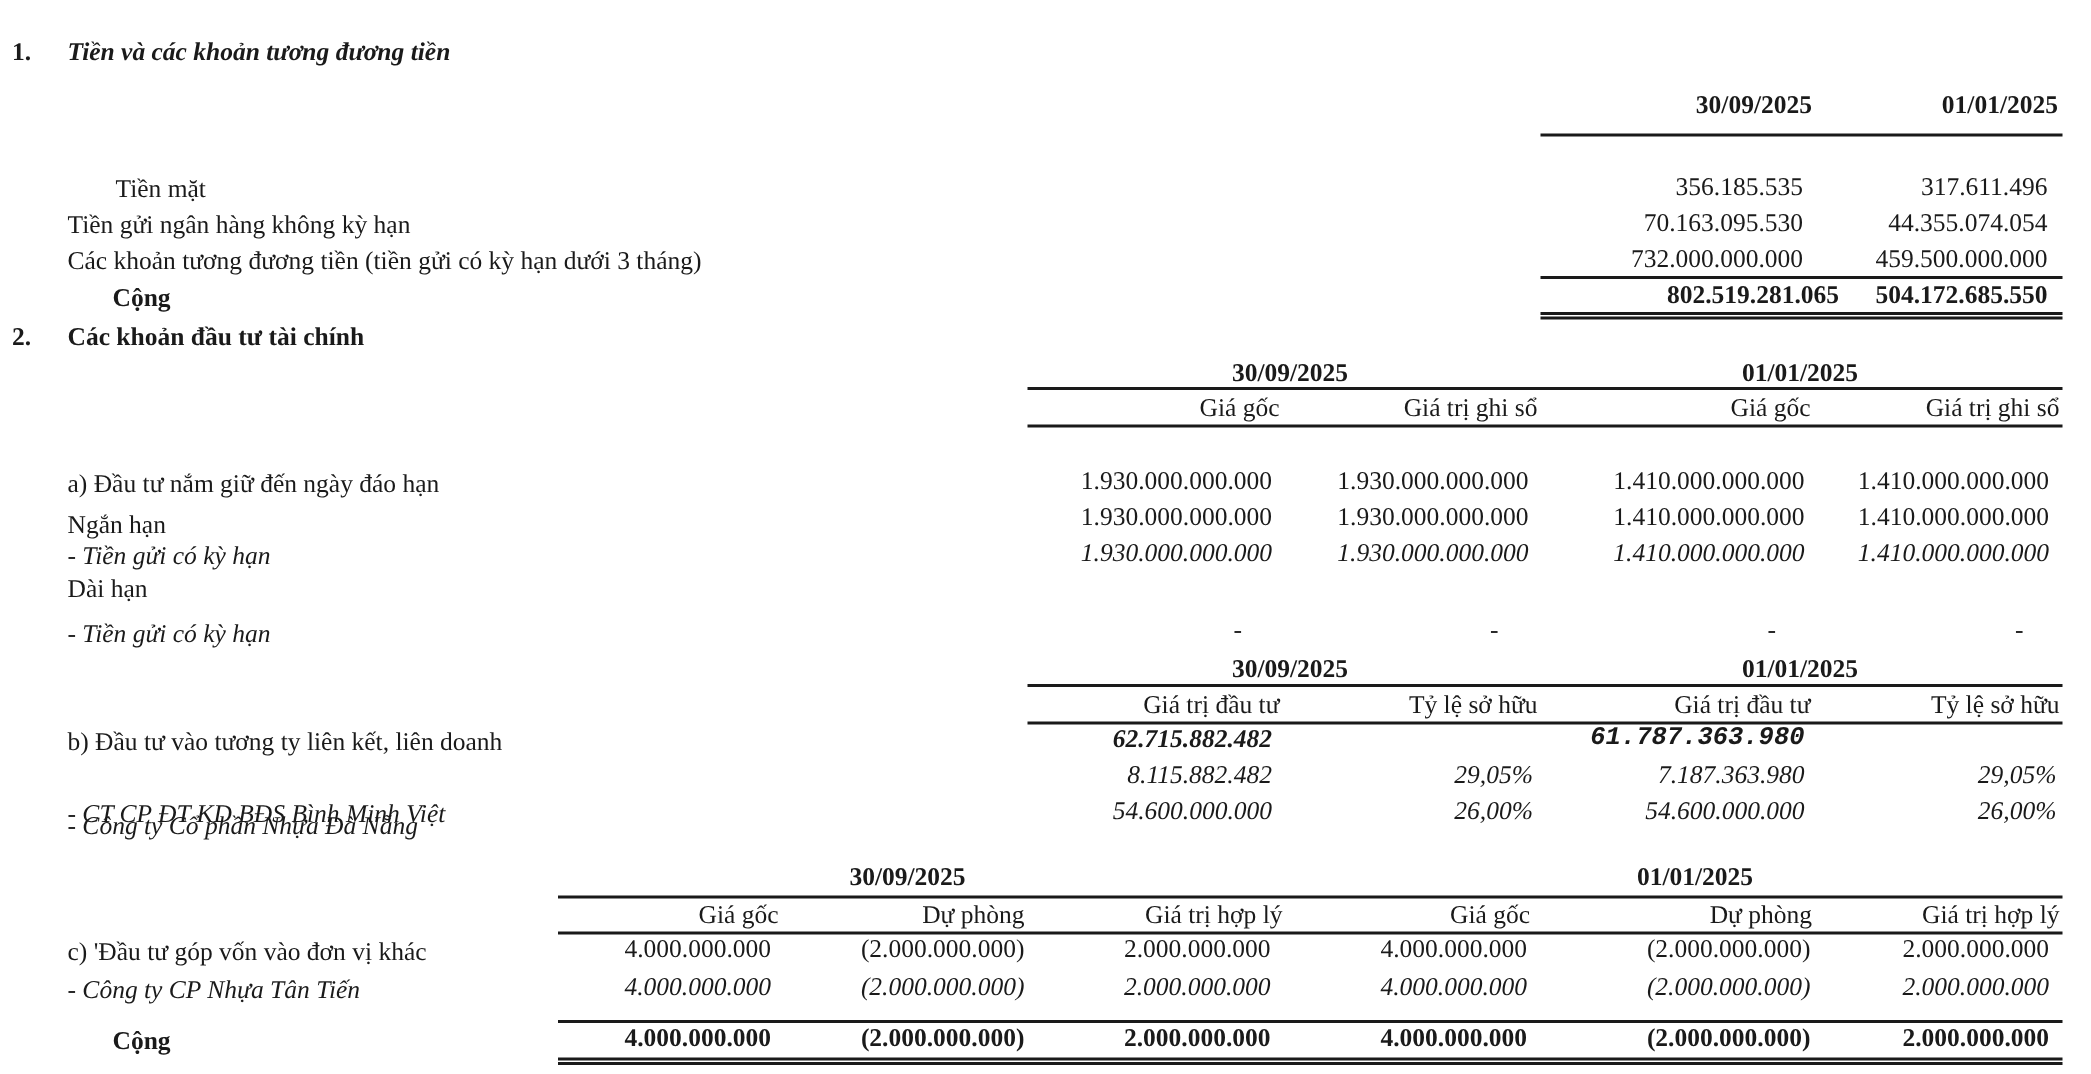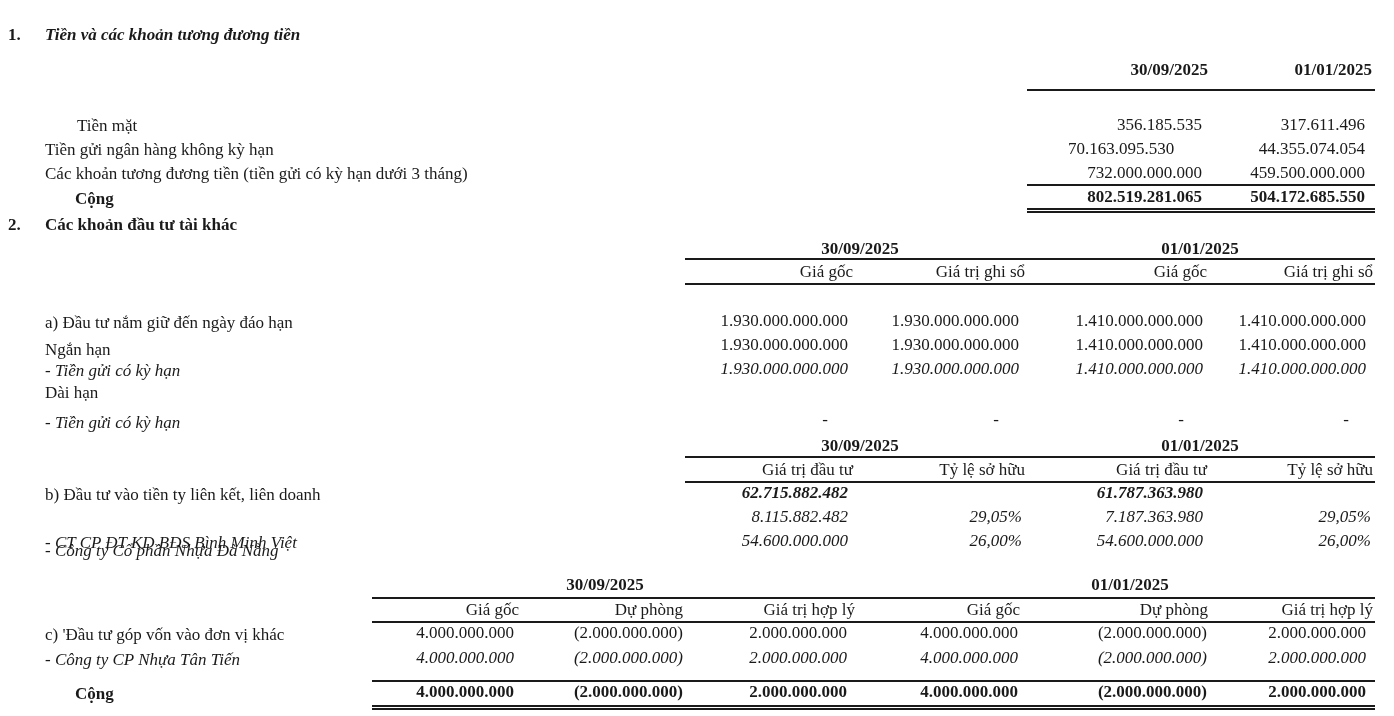--- a/index.html
+++ b/index.html
@@ -23,38 +23,38 @@
 <div class="t b r" style="left:1222px;top:60px;width:150px;">01/01/2025</div>
 <div class="line" style="left:1027px;top:89px;width:348px;"></div>
 
 <div>
   <div class="t" style="left:45px;top:116px;margin-left:32px;">Tiền mặt</div>
   <div class="t r" style="left:1040px;top:115px;width:162px;">356.185.535</div>
   <div class="t r" style="left:1205px;top:115px;width:160px;">317.611.496</div>
 </div>
 <div>
   <div class="t" style="left:45px;top:140px;">Tiền gửi ngân hàng không kỳ hạn</div>
-  <div class="t r" style="left:1040px;top:139px;width:162px;text-align:center;">70.163.095.530</div>
+  <div class="t r" style="left:1040px;top:139px;width:162px;">70.163.095.530</div>
   <div class="t r" style="left:1205px;top:139px;width:160px;">44.355.074.054</div>
 </div>
 <div>
   <div class="t" style="left:45px;top:164px;">Các khoản tương đương tiền (tiền gửi có kỳ hạn dưới 3 tháng)</div>
   <div class="t r" style="left:1040px;top:163px;width:162px;">732.000.000.000</div>
   <div class="t r" style="left:1205px;top:163px;width:160px;">459.500.000.000</div>
 </div>
 <div class="line" style="left:1027px;top:184px;width:348px;"></div>
 <div>
   <div class="t b" style="left:75px;top:189px;">Cộng</div>
-  <div class="t b r" style="left:1040px;top:187px;width:162px;">802.519.281.065</div>
+  <div class="t b r" style="left:1064px;top:187px;width:162px;">802.519.281.065</div>
   <div class="t b r" style="left:1205px;top:187px;width:160px;">504.172.685.550</div>
 </div>
 <div class="dbl" style="left:1027px;top:208px;width:348px;"></div>
 
 <div class="t b" style="left:8px;top:215px;">2.</div>
-<div class="t b" style="left:45px;top:215px;">Các khoản đầu tư tài khác</div>
+<div class="t b" style="left:45px;top:215px;">Các khoản đầu tư tài chính</div>
 
 <div class="t b c" style="left:780px;top:239px;width:160px;">30/09/2025</div>
 <div class="t b c" style="left:1120px;top:239px;width:160px;">01/01/2025</div>
 <div class="line" style="left:685px;top:258px;width:690px;"></div>
 <div class="t r" style="left:700px;top:262px;width:153px;">Giá gốc</div>
 <div class="t r" style="left:860px;top:262px;width:165px;">Giá trị ghi sổ</div>
 <div class="t r" style="left:1050px;top:262px;width:157px;">Giá gốc</div>
 <div class="t r" style="left:1210px;top:262px;width:163px;">Giá trị ghi sổ</div>
 <div class="line" style="left:685px;top:283px;width:690px;"></div>
 
@@ -93,23 +93,23 @@
 <div class="t b c" style="left:780px;top:436px;width:160px;">30/09/2025</div>
 <div class="t b c" style="left:1120px;top:436px;width:160px;">01/01/2025</div>
 <div class="line" style="left:685px;top:456px;width:690px;"></div>
 <div class="t r" style="left:700px;top:460px;width:153px;">Giá trị đầu tư</div>
 <div class="t r" style="left:860px;top:460px;width:165px;">Tỷ lệ sở hữu</div>
 <div class="t r" style="left:1050px;top:460px;width:157px;">Giá trị đầu tư</div>
 <div class="t r" style="left:1210px;top:460px;width:163px;">Tỷ lệ sở hữu</div>
 <div class="line" style="left:685px;top:481px;width:690px;"></div>
 
 <div>
-  <div class="t" style="left:45px;top:485px;">b) Đầu tư vào tiền ty liên kết, liên doanh</div>
+  <div class="t" style="left:45px;top:485px;">b) Đầu tư vào tương ty liên kết, liên doanh</div>
   <div class="t r b i" style="left:690px;top:483px;width:158px;">62.715.882.482</div>
-  <div class="t r b i" style="left:1045px;top:483px;width:158px;">61.787.363.980</div>
+  <div class="t r b i" style="left:1045px;top:483px;width:158px;font-family:Liberation Mono, monospace;">61.787.363.980</div>
 </div>
 <div class="i">
   <div class="t" style="left:45px;top:509px;margin-top:32px;">- Công ty Cổ phần Nhựa Đà Nẵng</div>
   <div class="t r" style="left:690px;top:507px;width:158px;">8.115.882.482</div>
   <div class="t r" style="left:860px;top:507px;width:162px;">29,05%</div>
   <div class="t r" style="left:1045px;top:507px;width:158px;">7.187.363.980</div>
   <div class="t r" style="left:1205px;top:507px;width:166px;">29,05%</div>
 </div>
 <div class="i">
   <div class="t" style="left:45px;top:533px;">- CT CP ĐT KD BĐS Bình Minh Việt</div>

